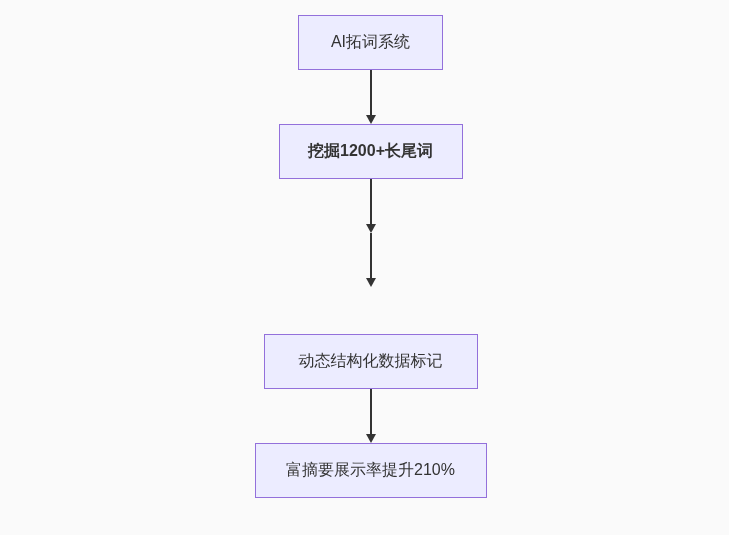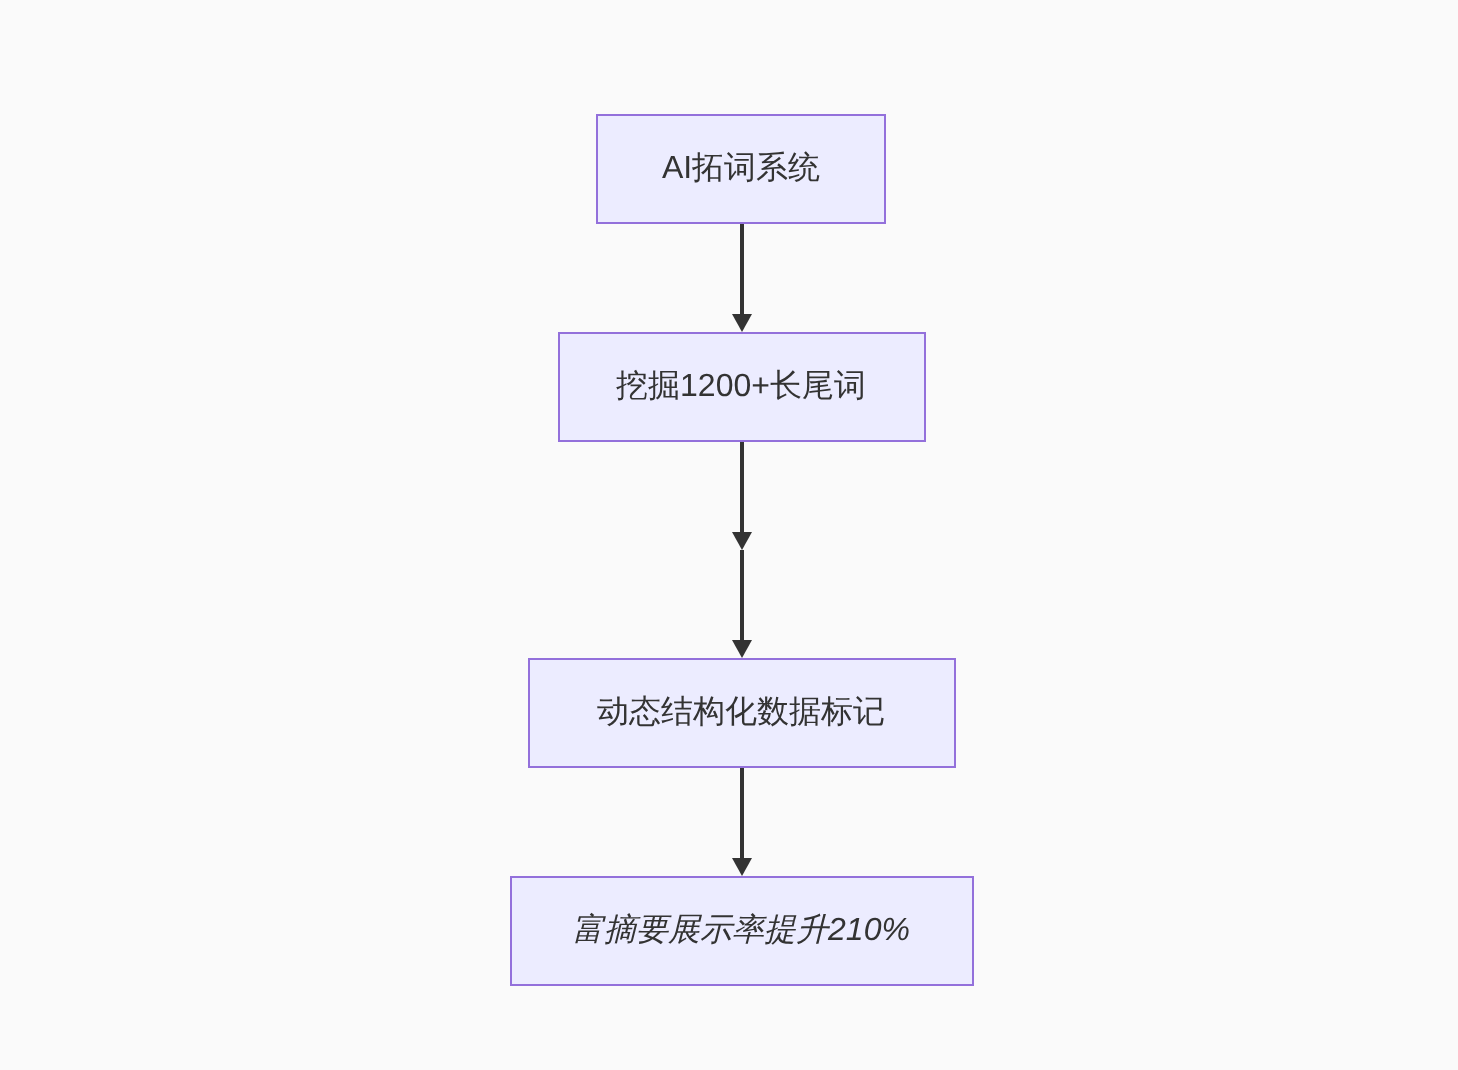--- a/index.html
+++ b/index.html
@@ -15,41 +15,40 @@
   }
   .flowchart {
     width: 729px;
     height: 535px;
     box-sizing: border-box;
     padding-top: 15px;
     padding-left: 12px; 
     display: flex;
     flex-direction: column;
     align-items: center;
-    justify-content: center;
   }
   .node {
     box-sizing: border-box;
     height: 55px;
     background: #ECECFF;
     border: 1px solid #9370DB;
     color: #333333;
     font-size: 16px;
     display: flex;
     align-items: center;
     justify-content: center;
     text-align: center;
     white-space: nowrap;
     flex: 0 0 auto;
   }
   .node-1 { width: 145px; }
-  .node-2 { width: 184px; }
+  .node-2 { width: 184px; font-weight: bold; }
   .node-3 { width: 220px; }
-  .node-4 { width: 214px; }
-  .node-5 { width: 232px; font-style: italic; }
+  .node-4 { width: 214px; margin-top: 47px; }
+  .node-5 { width: 232px; }
   .edge {
     flex: 0 0 auto;
     width: 14px;
     height: 54px;
     display: block;
   }
 </style>
 </head>
 <body>
 

